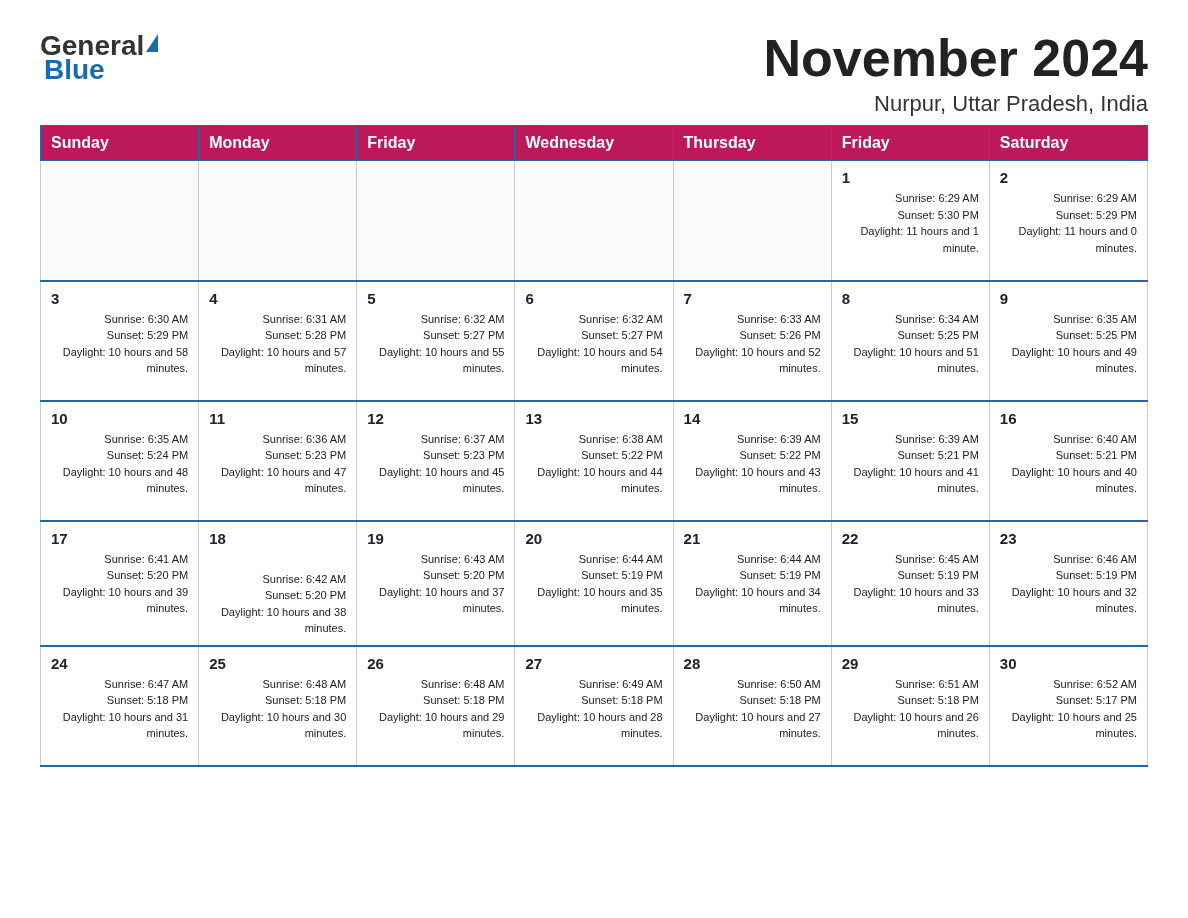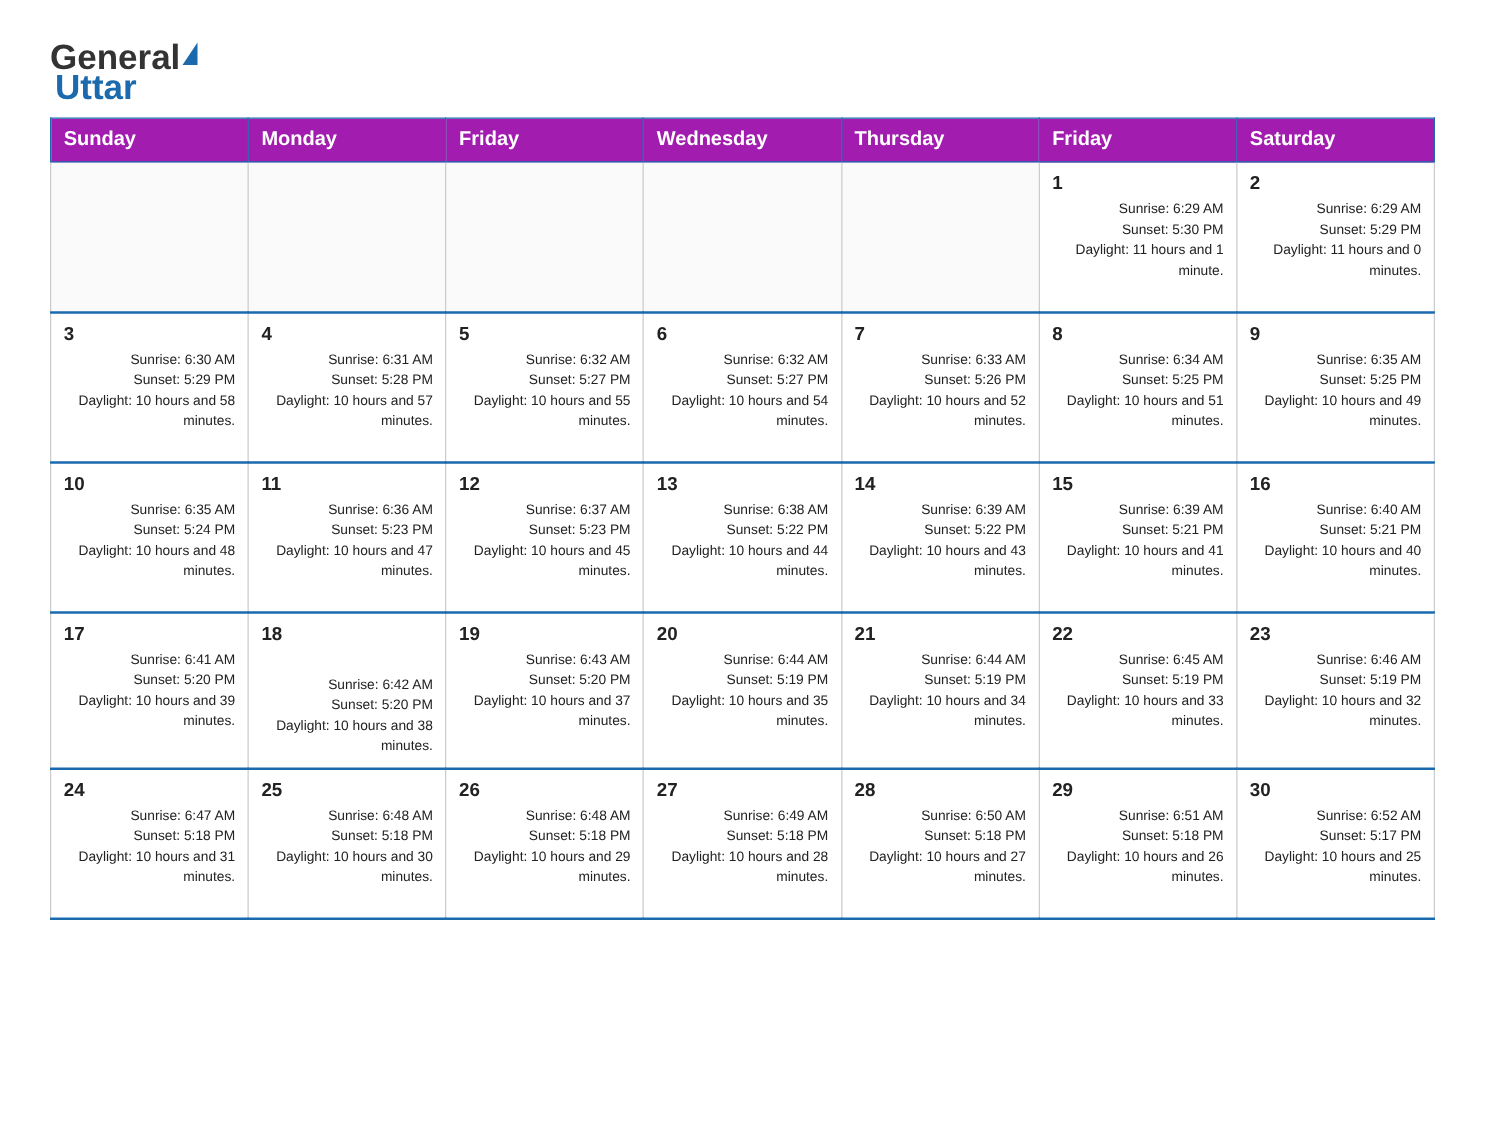--- a/index.html
+++ b/index.html
@@ -52,21 +52,21 @@
       font-size: 22px;
       color: #333;
       margin-top: 4px;
     }
     .calendar-table {
       width: 100%;
       border-collapse: collapse;
       border: 1px solid #aaa;
     }
     .calendar-table thead tr th {
-      background-color: #a21caf;
+      background-color: #be185d;
       color: #fff;
       font-size: 16px;
       font-weight: bold;
       padding: 8px 10px;
       text-align: left;
       border: 1px solid #1a6aad;
     }
     .calendar-table tbody tr {
       border-bottom: 2px solid #1a6aad;
     }
@@ -101,22 +101,26 @@
 </head>
 <body>
 
 <div class="header-area">
   <div class="logo">
     <div style="display:flex; flex-direction:column; align-items:flex-start;">
       <div style="display:flex; align-items:center;">
         <span class="logo-general">General</span>
         <div class="logo-triangle"></div>
       </div>
-      <span class="logo-blue" style="margin-top:-8px; margin-left:4px;">Uttar</span>
+      <span class="logo-blue" style="margin-top:-8px; margin-left:4px;">Blue</span>
     </div>
+  </div>
+  <div class="title-area">
+    <div class="month-title">November 2024</div>
+    <div class="location-title">Nurpur, Uttar Pradesh, India</div>
   </div>
 </div>
 
 <table class="calendar-table">
   <thead>
     <tr>
     <th>Sunday</th>
         <th>Monday</th>
         <th>Friday</th>
         <th>Wednesday</th>

